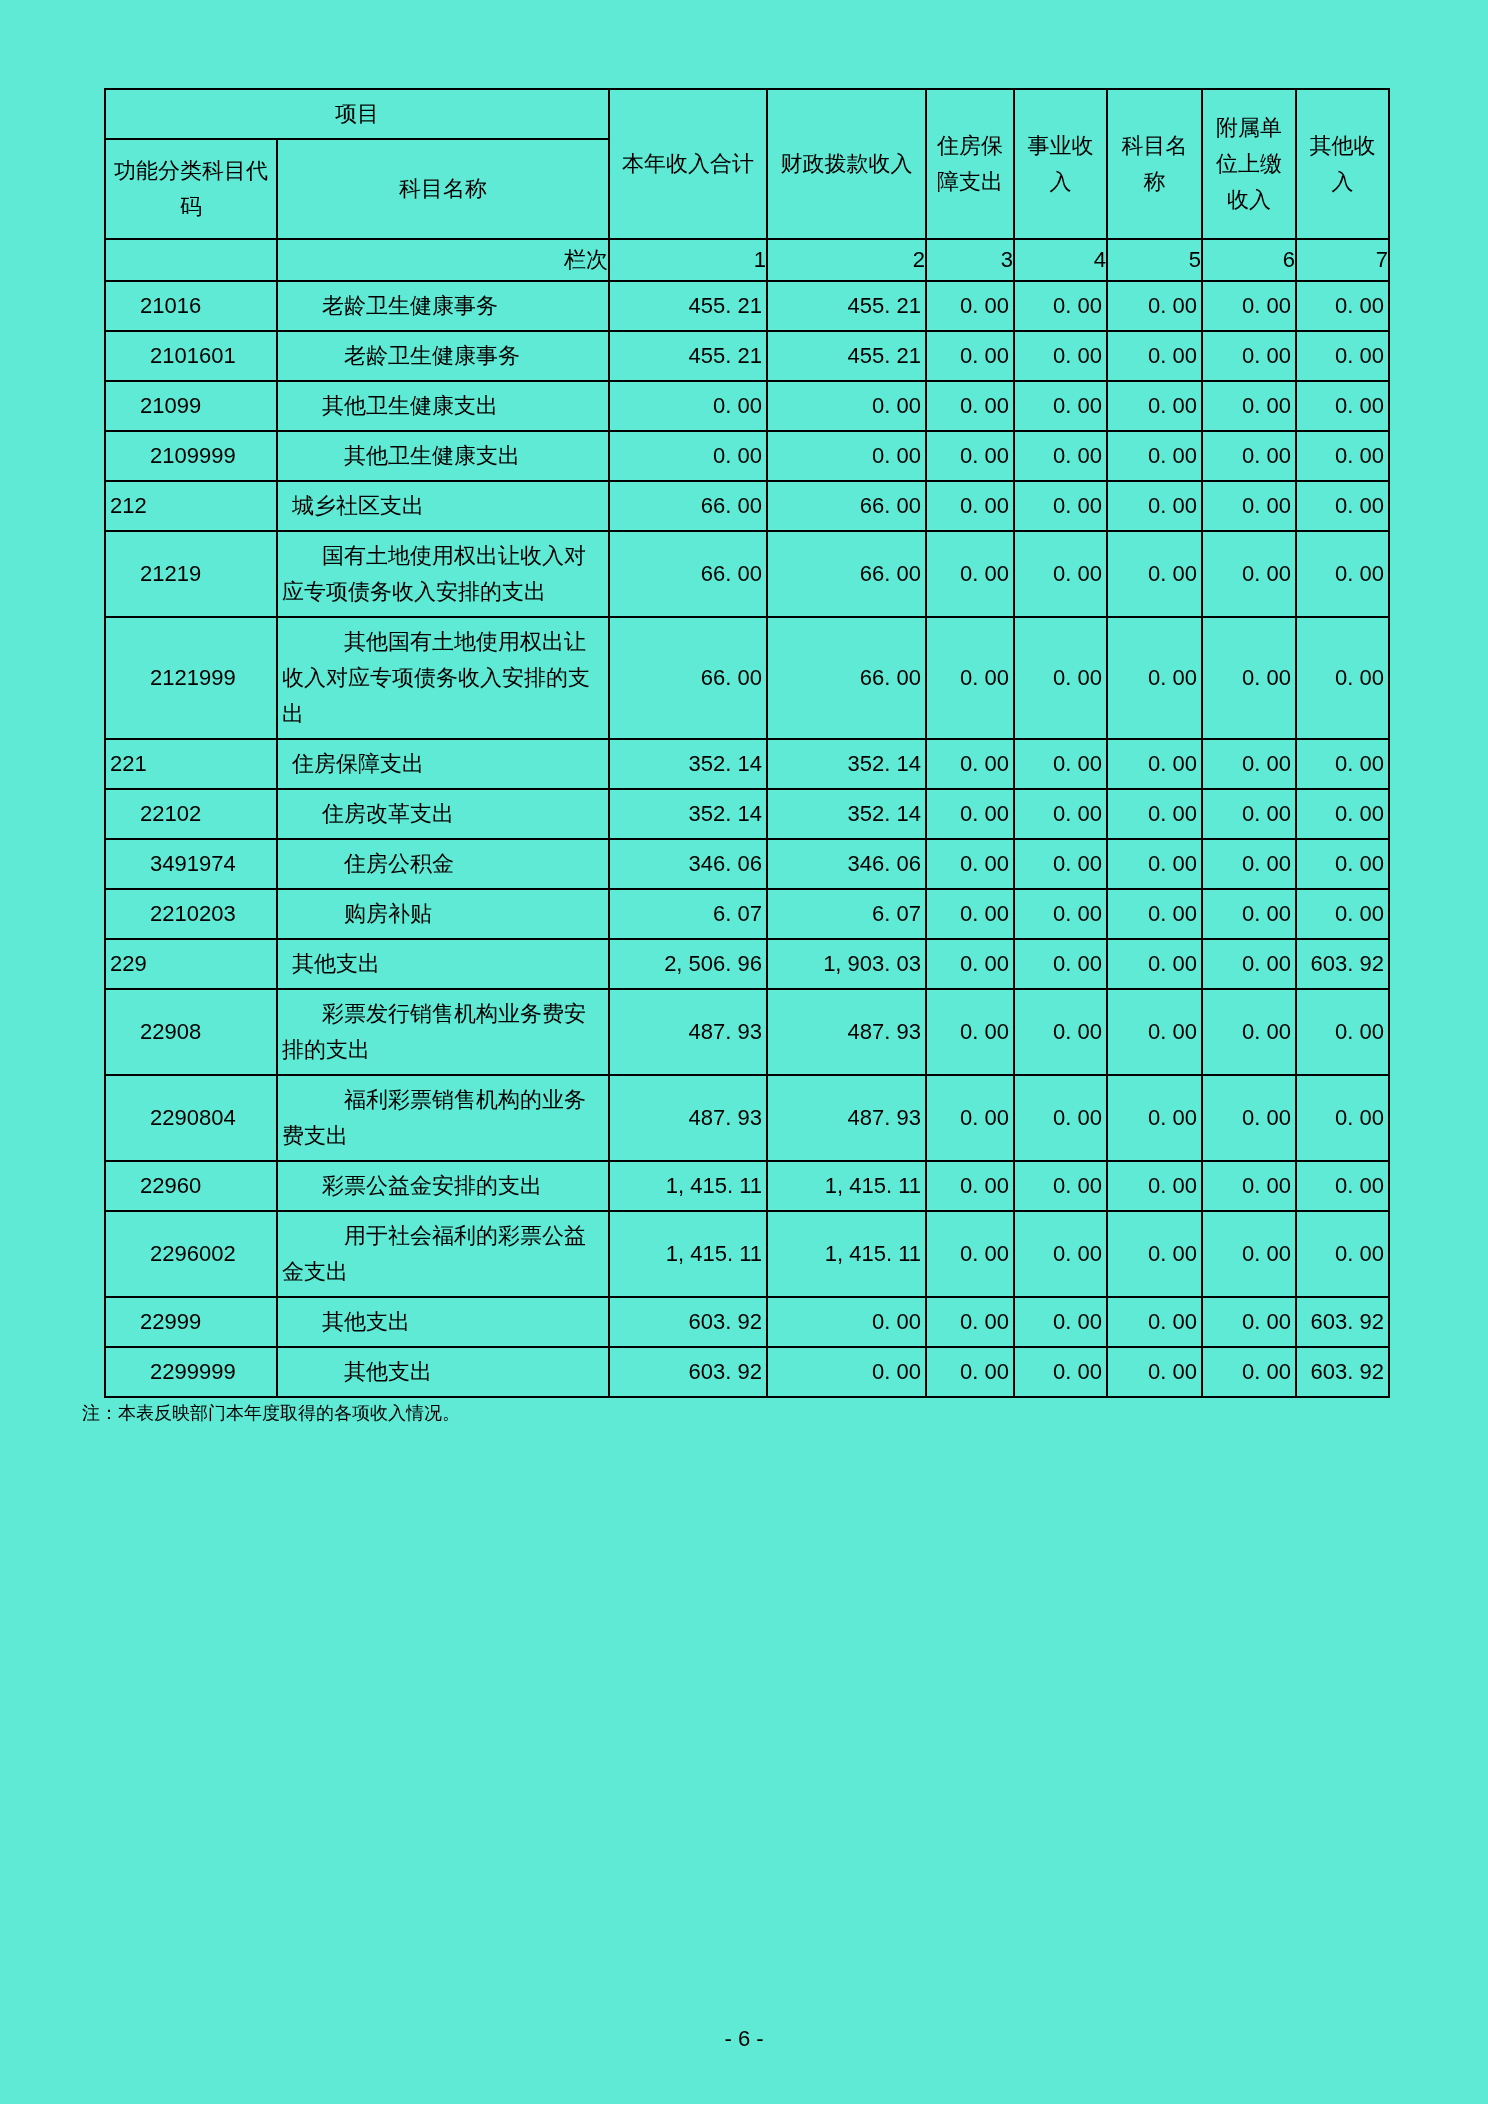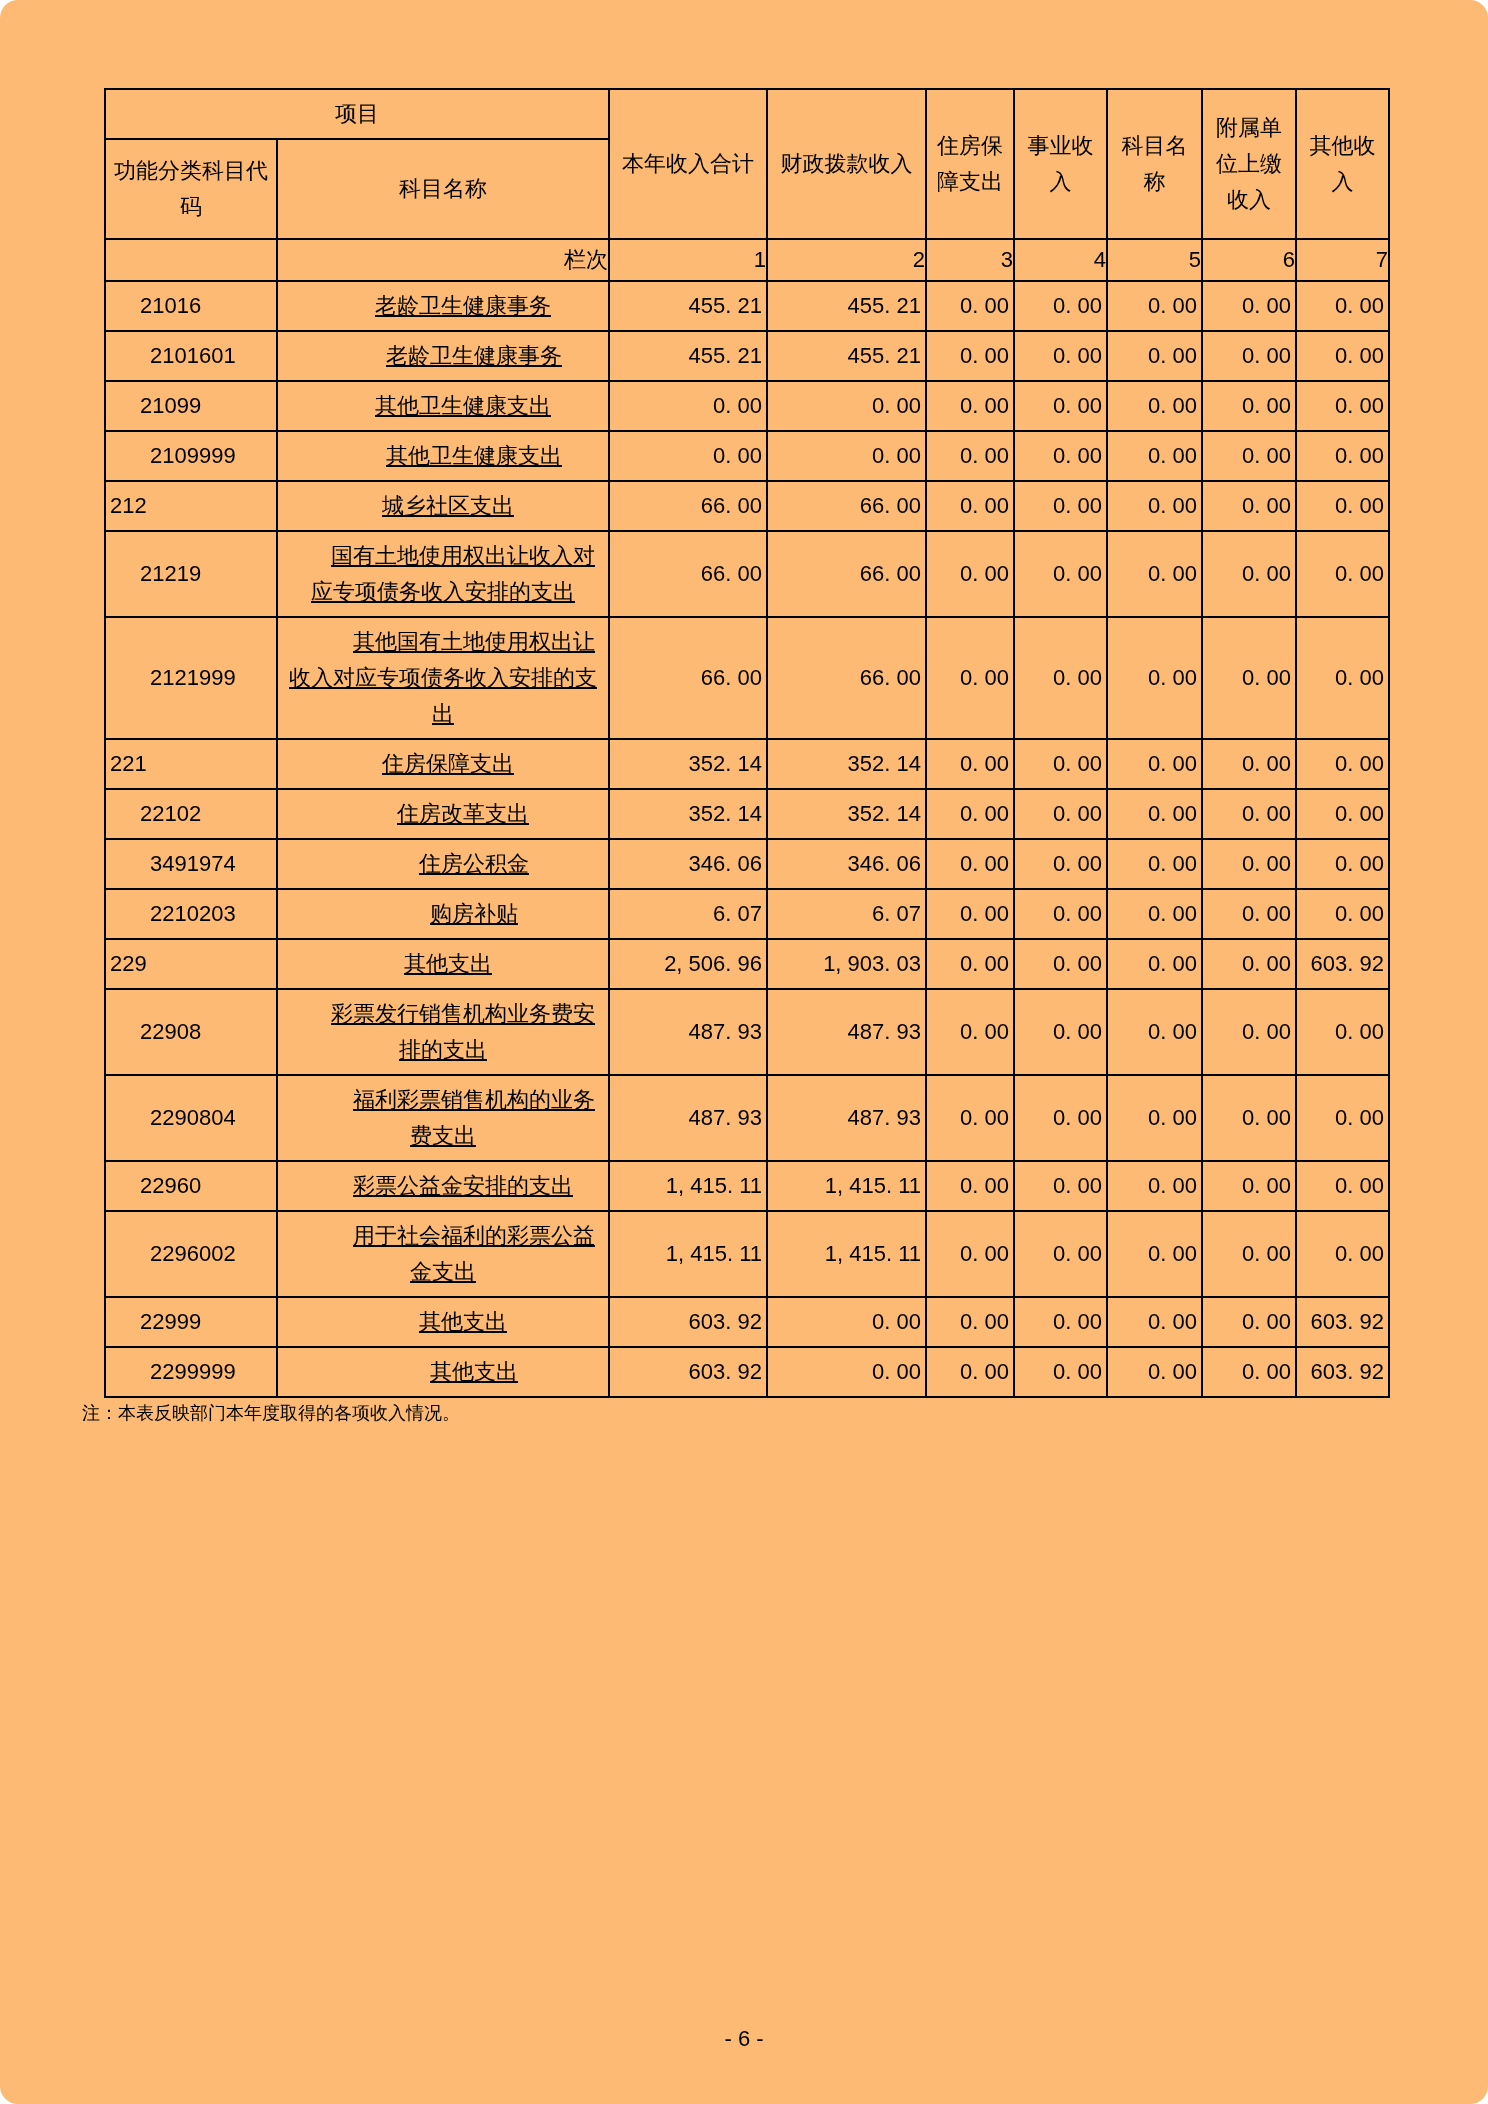--- a/index.html
+++ b/index.html
@@ -1,24 +1,23 @@
 <!DOCTYPE html>
 <html><head>
 <meta charset="utf-8">
 <style>
   html,body{margin:0;padding:0;background:#ffffff;}
   .page{
     position:relative;
     width:1488px;
     height:2104px;
-    background:#fdba74;
+    background:#5eead4;
     font-family:"Liberation Sans","DejaVu Sans",sans-serif;
     color:#000;
     overflow:hidden;
-    border-radius:18px;
   }
   .table-wrap{
     position:absolute;
     left:104px;
     top:88px;
   }
   table.income{
     border-collapse:collapse;
     table-layout:fixed;
     width:1284px;
@@ -37,21 +36,21 @@
   td.proj{height:30px;padding:2px 4px;}
   td.hdr2{height:86px;}
   td.code-hdr{padding:2px 16px;}
   td.colhead{padding:2px 5px;}
   tr.lanci td{height:30px;padding:2px 0;text-align:right;}
   
   td.code{text-align:left;font-size:21px;}
   td.code.lvl1{}
   td.code.lvl2{padding-left:34px;margin-top:44px;}
   td.code.lvl3{padding-left:44px;}
-  td.name{text-align:center;padding-left:4px;padding-right:4px;text-decoration:underline;}
+  td.name{text-align:left;padding-left:4px;padding-right:4px;}
   td.name.lvl1{text-indent:10px;}
   td.name.lvl2{text-indent:40px;}
   td.name.lvl3{text-indent:62px;}
   td.num{text-align:right;padding-right:5px;font-size:21px;}
   .note{
     margin-top:0;
     margin-left:-22px;
     font-size:18px;
     line-height:30px;
   }

